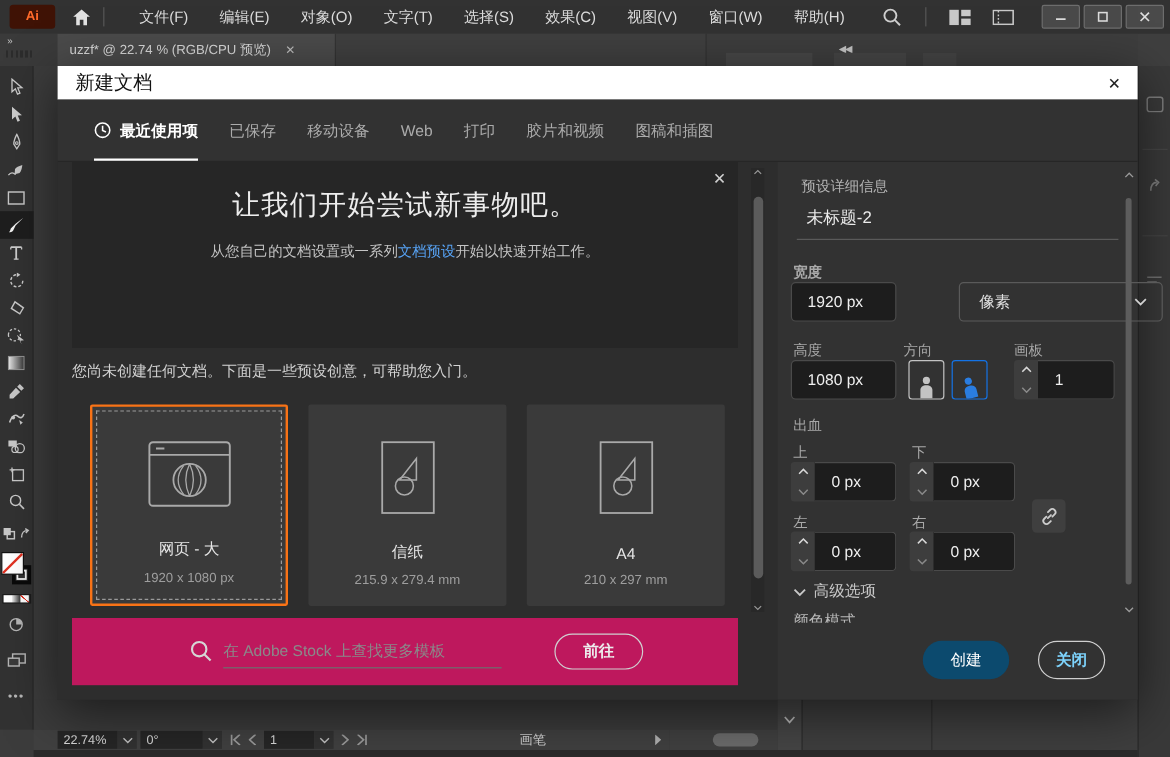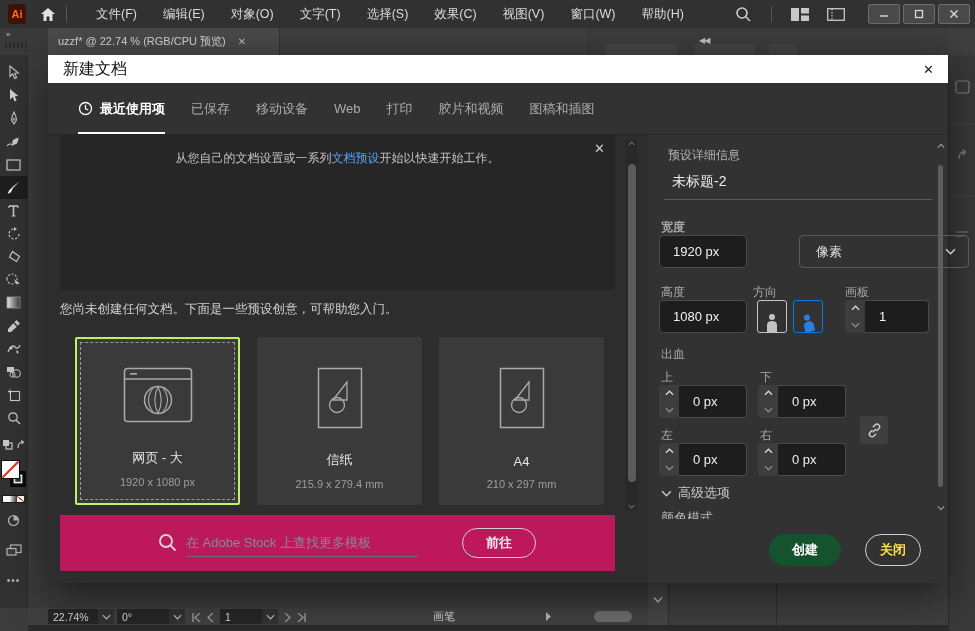--- a/index.html
+++ b/index.html
@@ -1,21 +1,21 @@
 <!DOCTYPE html>
 <html><head>
 <meta charset="utf-8">
 <style>
   * { margin:0; padding:0; box-sizing:border-box; }
   html,body { width:975px; height:631px; background:#3c3c3c; font-family:"Liberation Sans", sans-serif; overflow:hidden; }
   .root { position:relative; width:975px; height:631px; background:#3c3c3c; }
 
   
   .topbar { position:absolute; left:0; top:0; width:975px; height:28px; background:#323232; display:flex; align-items:center; z-index:5; }
-  .ai-logo { margin-left:8px; width:18px; height:20px; background:#3f1205; color:#ff6a2a; font-weight:bold; font-size:11px; display:flex; align-items:center; justify-content:center; border-radius:3px; }
+  .ai-logo { margin-left:8px; width:38px; height:20px; background:#3f1205; color:#ff6a2a; font-weight:bold; font-size:11px; display:flex; align-items:center; justify-content:center; border-radius:3px; }
   .home-ic { margin-left:14px; display:flex; }
   .vsep { width:1px; height:16px; background:#585858; margin:0 10px; }
   .menus { display:flex; margin-left:6px; }
   .menu-item { color:#dcdcdc; font-size:12.5px; padding:17px 13px; line-height:28px; cursor:default; }
   .top-right { margin-left:auto; display:flex; align-items:center; }
   .topic { margin:0 9px; display:flex; }
   .winbtns { display:flex; margin-left:14px; margin-right:5px; gap:3px; }
   .winbtn { width:32px; height:20px; background:#4a4a4a; border:1px solid #6d6d6d; border-radius:2px; display:flex; align-items:center; justify-content:center; }
 
   
@@ -81,21 +81,21 @@
   .banner-text .lnk { color:#57a3f5; }
 
   .vscroll { position:absolute; left:578px; top:5px; width:11px; height:370px; background:#282828; }
   .vscroll .thumb { position:absolute; left:1.5px; top:24px; width:8px; height:318px; background:#5b5b5b; border-radius:4px; }
   .vscroll svg { position:absolute; left:2px; }
 
   .hint { position:absolute; left:12px; top:166px; color:#d2d2d2; font-size:12.5px; }
 
   .cards { position:absolute; left:27px; top:202px; display:flex; gap:17px; }
   .card { width:165px; height:168px; background:#3a3a3a; border-radius:2px; position:relative; }
-  .card.selected { border:2px solid #bef264; outline:1px dashed #9a9a9a; outline-offset:-6px; }
+  .card.selected { border:2px solid #f97316; outline:1px dashed #9a9a9a; outline-offset:-6px; }
   .card-icon { position:absolute; left:0; top:30px; width:100%; display:flex; justify-content:center; }
   .card.selected .card-icon { top:28px; }
   .card-name { position:absolute; bottom:36px; width:100%; text-align:center; color:#e6e6e6; font-size:13px; }
   .card-size { position:absolute; bottom:15px; width:100%; text-align:center; color:#9e9e9e; font-size:11px; }
 
   .searchstrip { position:absolute; left:12px; top:380px; width:555px; height:56px; background:#be185d; }
   .mag { position:absolute; left:98px; top:18px; }
   .stock-input { position:absolute; left:126px; top:14px; width:232px; height:28px; background:transparent; border:none; border-bottom:1px solid #6e6e6e; color:#e0e0e0; font-size:13px; outline:none; font-family:"Liberation Sans",sans-serif; }
   .stock-input::placeholder { color:#8a8a8a; }
   .go-btn { position:absolute; left:402px; top:13px; width:74px; height:30px; border:1.5px solid #d0d0d0; border-radius:15px; background:transparent; color:#ececec; font-size:13px; font-weight:bold; display:flex; align-items:center; justify-content:center; }
@@ -112,22 +112,22 @@
   .orient.sel { border-color:#1473e6; }
   .stepper { position:absolute; width:20px; height:33px; background:#3d3d3d; border-radius:3px 0 0 3px; display:flex; flex-direction:column; }
   .stepper div { flex:1; display:flex; align-items:center; justify-content:center; }
   .step-field { position:absolute; background:#1d1d1d; border:1px solid #4a4a4a; border-left:none; border-radius:0 4px 4px 0; color:#f0f0f0; font-size:13px; display:flex; align-items:center; padding-left:14px; height:33px; }
   .link-btn { position:absolute; left:212px; top:281px; width:28px; height:28px; background:#3f3f3f; border-radius:4px; display:flex; align-items:center; justify-content:center; }
   .adv-row { position:absolute; left:13px; top:349px; display:flex; align-items:center; gap:6px; color:#c8c8c8; font-size:13px; }
   .colormode-clip { position:absolute; left:13px; top:374px; height:10px; overflow:hidden; color:#b9b9b9; font-size:13px; }
   .pd-scroll { position:absolute; left:289px; top:8px; width:8px; height:368px; }
   .pd-scroll .thumb { position:absolute; left:1px; top:22px; width:5px; height:322px; background:#5d5d5d; border-radius:3px; }
   .pd-footer { position:absolute; left:0; top:392px; width:300px; height:56px; }
-  .create-btn { position:absolute; left:121px; top:7px; width:72px; height:32px; background:#14532d; border-radius:16px; color:#fff; font-size:13px; font-weight:bold; display:flex; align-items:center; justify-content:center; border:none; }
-  .closedlg-btn { position:absolute; left:217px; top:7px; width:56px; height:32px; background:transparent; border:1.5px solid #cfcfcf; border-radius:16px; color:#fde047; font-size:13px; font-weight:bold; display:flex; align-items:center; justify-content:center; }
+  .create-btn { position:absolute; left:121px; top:7px; width:72px; height:32px; background:#0c4a6e; border-radius:16px; color:#fff; font-size:13px; font-weight:normal; display:flex; align-items:center; justify-content:center; border:none; }
+  .closedlg-btn { position:absolute; left:217px; top:7px; width:56px; height:32px; background:transparent; border:1.5px solid #cfcfcf; border-radius:16px; color:#7dd3fc; font-size:13px; font-weight:bold; display:flex; align-items:center; justify-content:center; }
 </style>
 </head>
 <body>
 
 <div class="root">
 
   <div class="topbar">
     <div class="ai-logo">Ai</div>
     <span class="home-ic">
       <svg width="16" height="15" viewBox="0 0 16 15">
@@ -444,20 +444,21 @@
       <div class="dlg-tab">
           <span>图稿和插图</span>
         </div>
     </div>
 
     <div class="dlg-body">
 
       <div class="dlg-left">
         <div class="banner">
           <span class="banner-close">✕</span>
+          <div class="banner-title">让我们开始尝试新事物吧。</div>
           <div class="banner-text"><span>从您自己的文档设置或一系列</span><span class="lnk">文档预设</span><span>开始以快速开始工作。</span></div>
         </div>
 
         <div class="vscroll">
           <svg style="top:1px" width="7" height="5" viewBox="0 0 10 6">
               <path d="M1 5 L5 1 L9 5" fill="none" stroke="#9a9a9a" stroke-width="1.4"></path>
             </svg>
           <div class="thumb"></div>
           <svg style="bottom:1px; top:auto" width="7" height="5" viewBox="0 0 10 6">
               <path d="M1 1 L5 5 L9 1" fill="none" stroke="#9a9a9a" stroke-width="1.4"></path>

